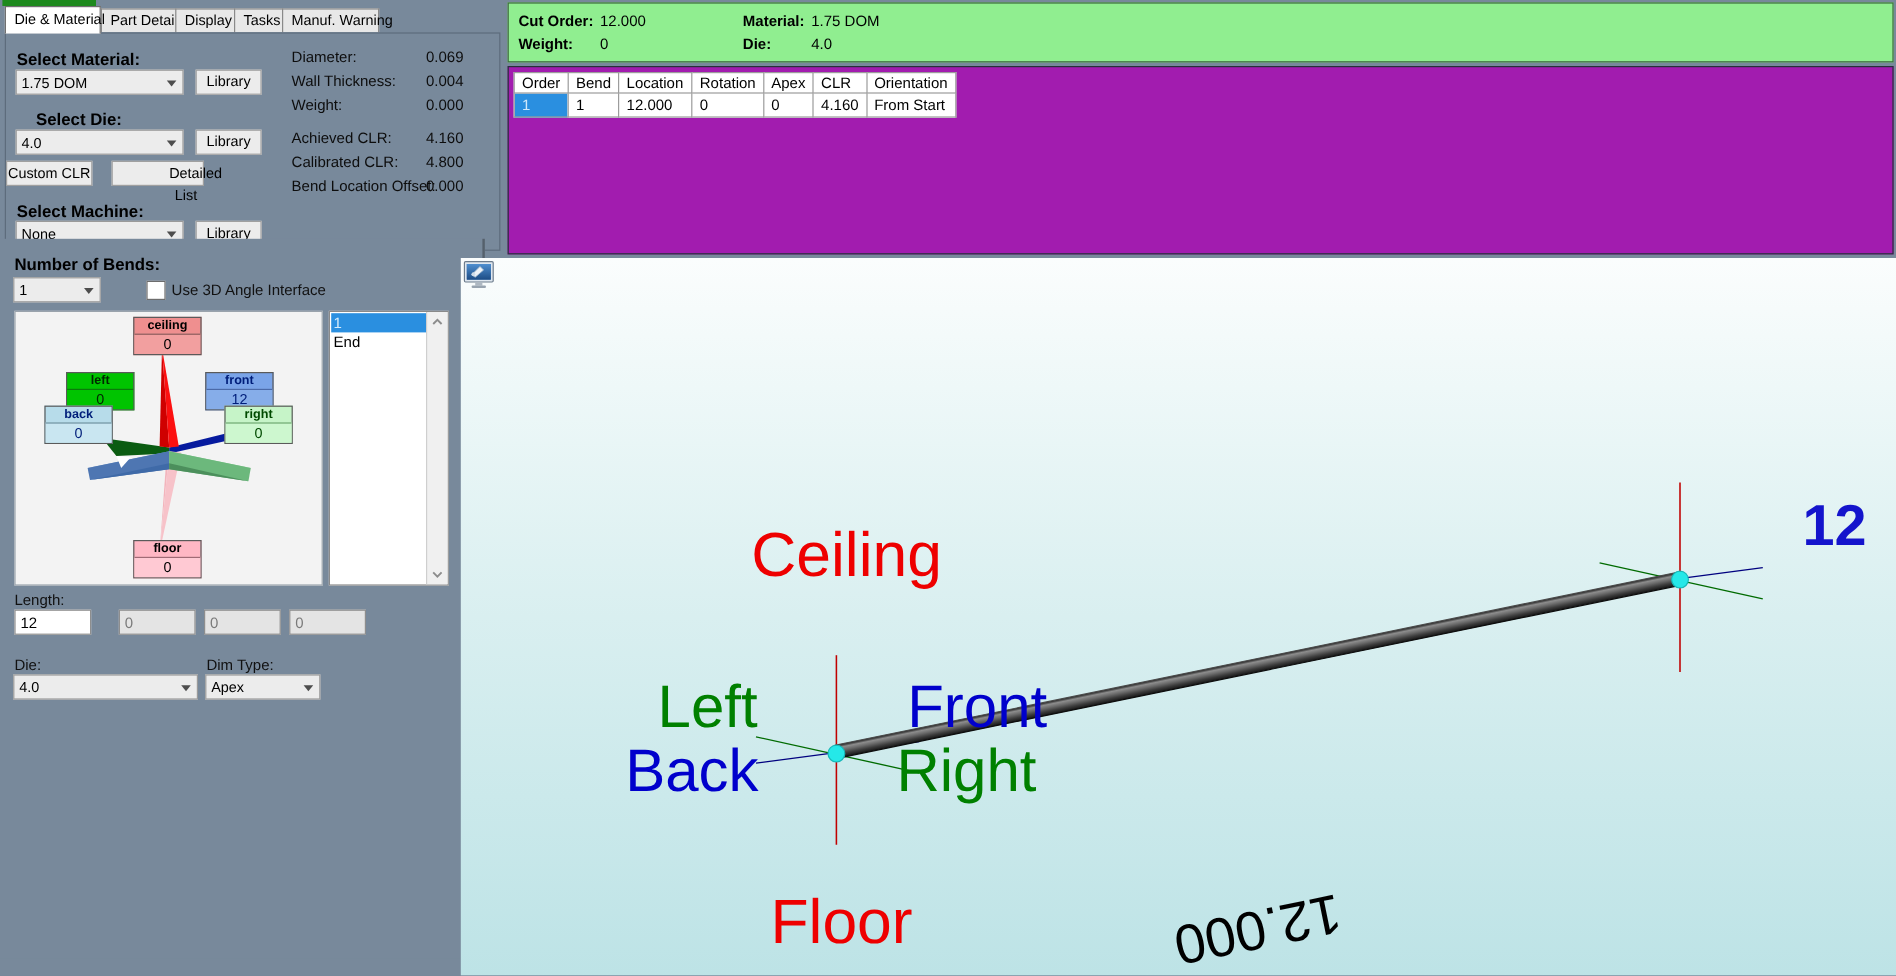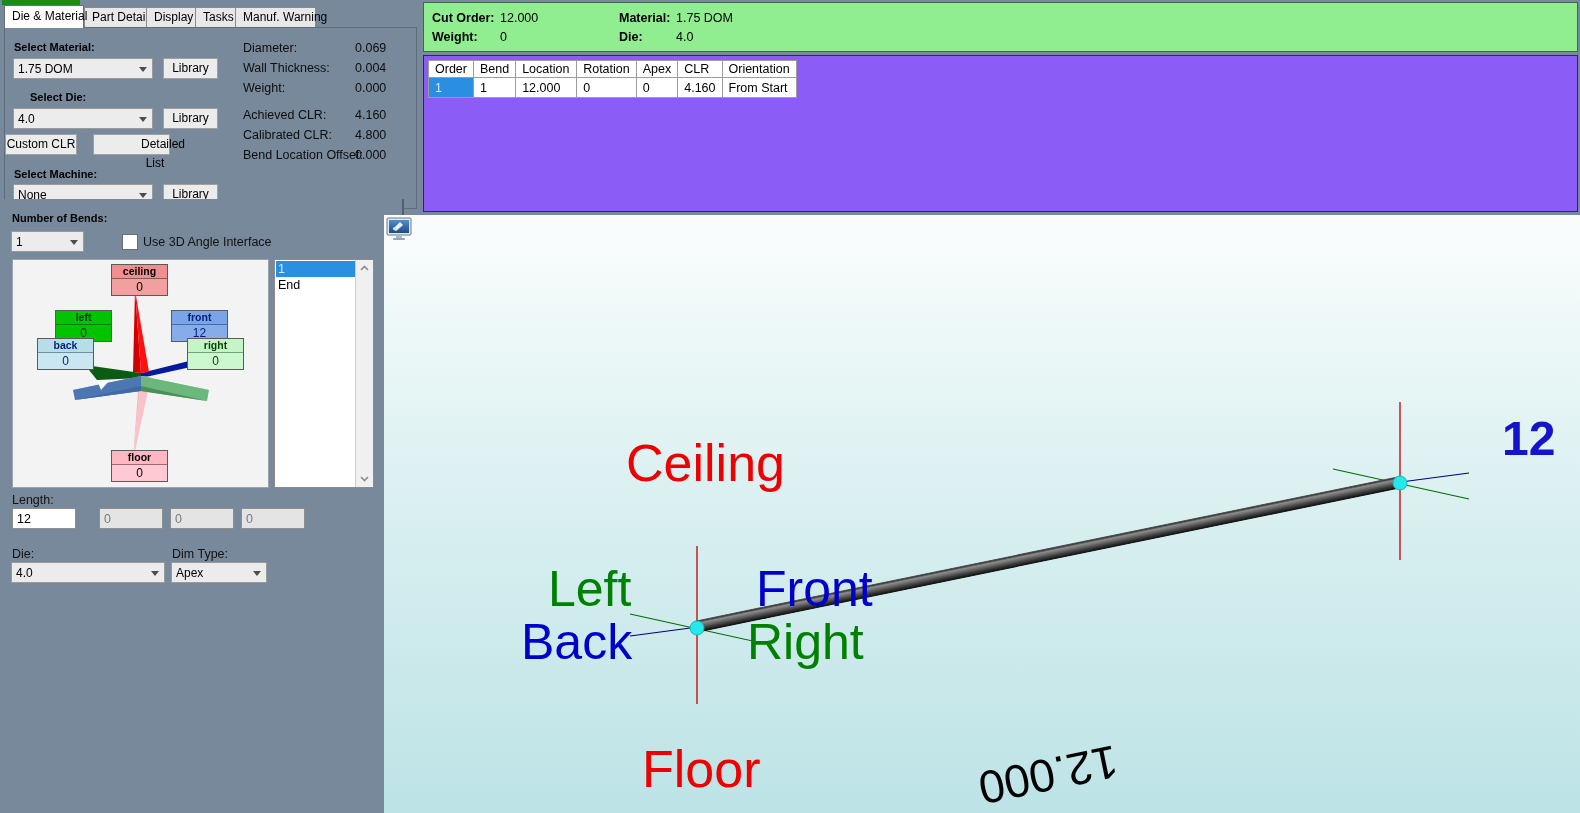--- a/index.html
+++ b/index.html
@@ -23,21 +23,21 @@
     padding:0 7px;font-size:12px;color:#000;white-space:nowrap;
     box-sizing:border-box;
   }
   .tab.active{background:#ffffff;top:0;height:23px;line-height:21px;border-color:#6f6f6f;z-index:3;font-weight:400;}
 
   
   .panel-diemat{
     position:absolute;left:4px;top:27px;width:413px;height:182px;
     background:#78899b;border:1px solid #5d6c7c;box-sizing:border-box;
   }
-  .lbl-bold{font-weight:bold;color:#000;font-size:11px;}
+  .lbl-bold{font-weight:bold;color:#000;font-size:14px;}
   .lbl-norm{color:#111;font-size:12.5px;}
 
   select.win{
     position:absolute;height:21px;font-family:"Liberation Sans",sans-serif;font-size:12px;
     background:#ececec;border:1px solid #9a9a9a;color:#000;
     -webkit-appearance:none;appearance:none;padding:1px 18px 1px 4px;box-sizing:border-box;
   }
   .selwrap{position:absolute;}
   .selwrap:after{
     content:"";position:absolute;right:6px;top:9px;width:0;height:0;
@@ -57,21 +57,21 @@
   .greenbar{
     position:absolute;left:423px;top:2px;width:1155px;height:50px;
     background:#90ee90;border:1px solid #3f6b3f;box-sizing:border-box;
   }
   .gb-l{position:absolute;font-weight:bold;font-size:12.5px;color:#000;}
   .gb-v{position:absolute;font-size:12.5px;color:#000;}
 
   
   .tablepanel{
     position:absolute;left:423px;top:55px;width:1155px;height:157px;
-    background:#8b5cf6;border:1px solid #27313b;box-sizing:border-box;
+    background:#a21caf;border:1px solid #27313b;box-sizing:border-box;
   }
   table.bends{border-collapse:collapse;position:absolute;left:4px;top:4px;background:#fff;}
   table.bends th{
     background:#fff;border:1px solid #9c9c9c;font-weight:normal;font-size:12.5px;
     padding:1px 6px;text-align:left;color:#000;white-space:nowrap;
   }
   table.bends td{
     background:#fff;border:1px solid #9c9c9c;font-size:12.5px;
     padding:1px 6px;text-align:left;color:#000;white-space:nowrap;height:17px;
   }

